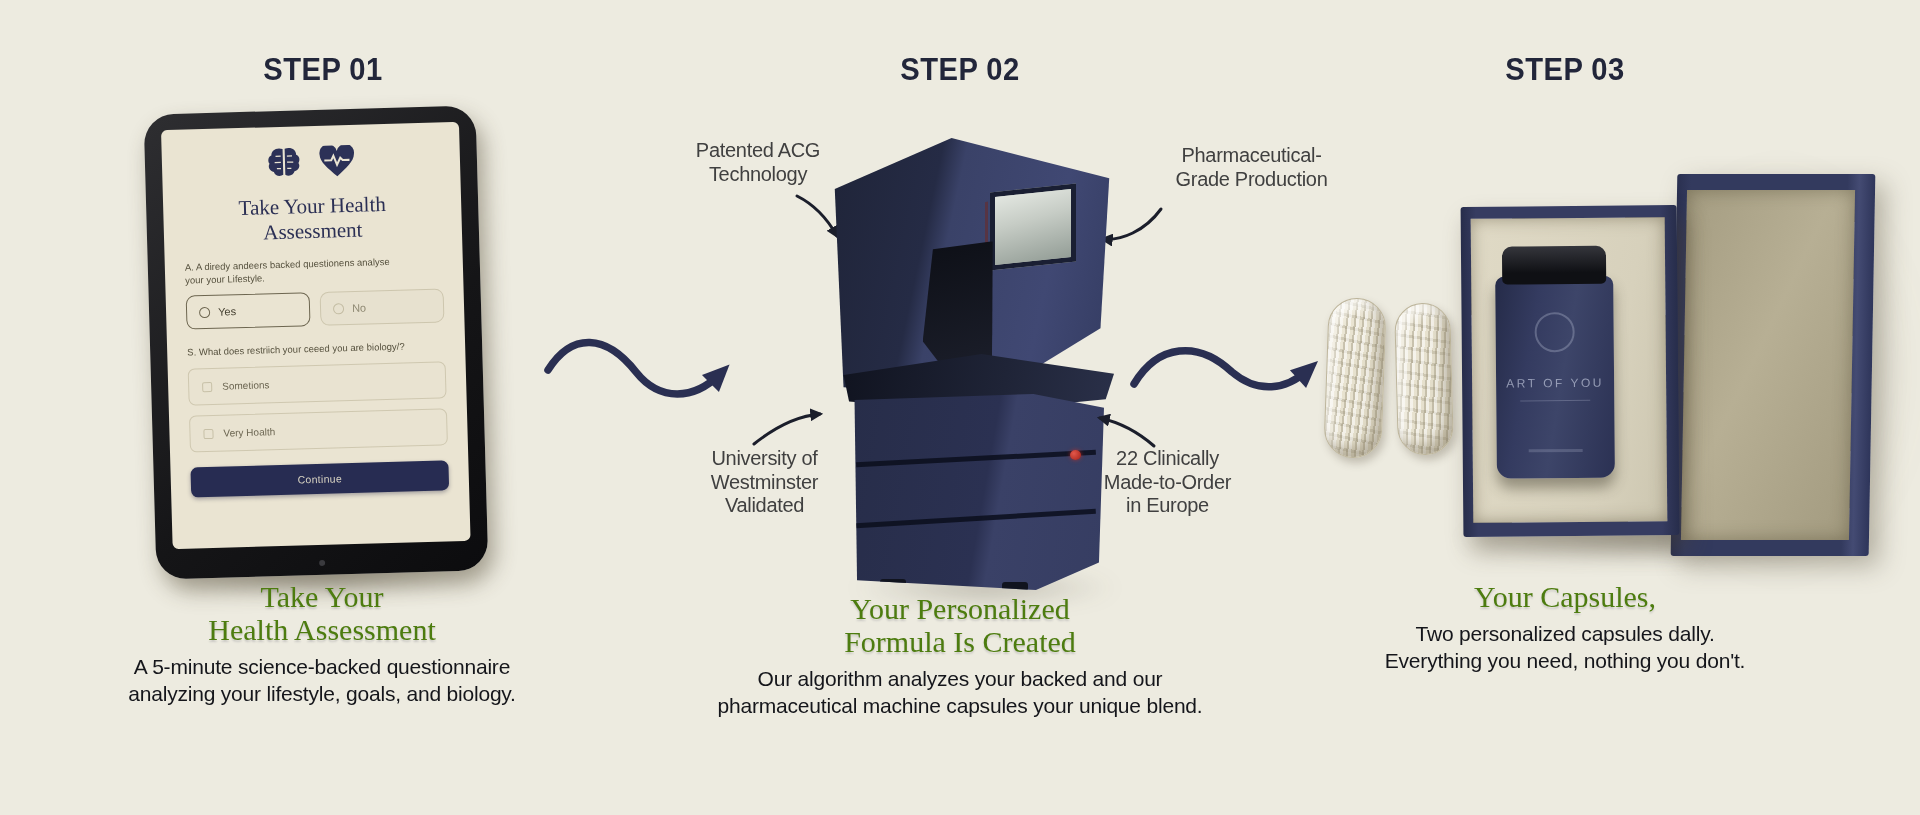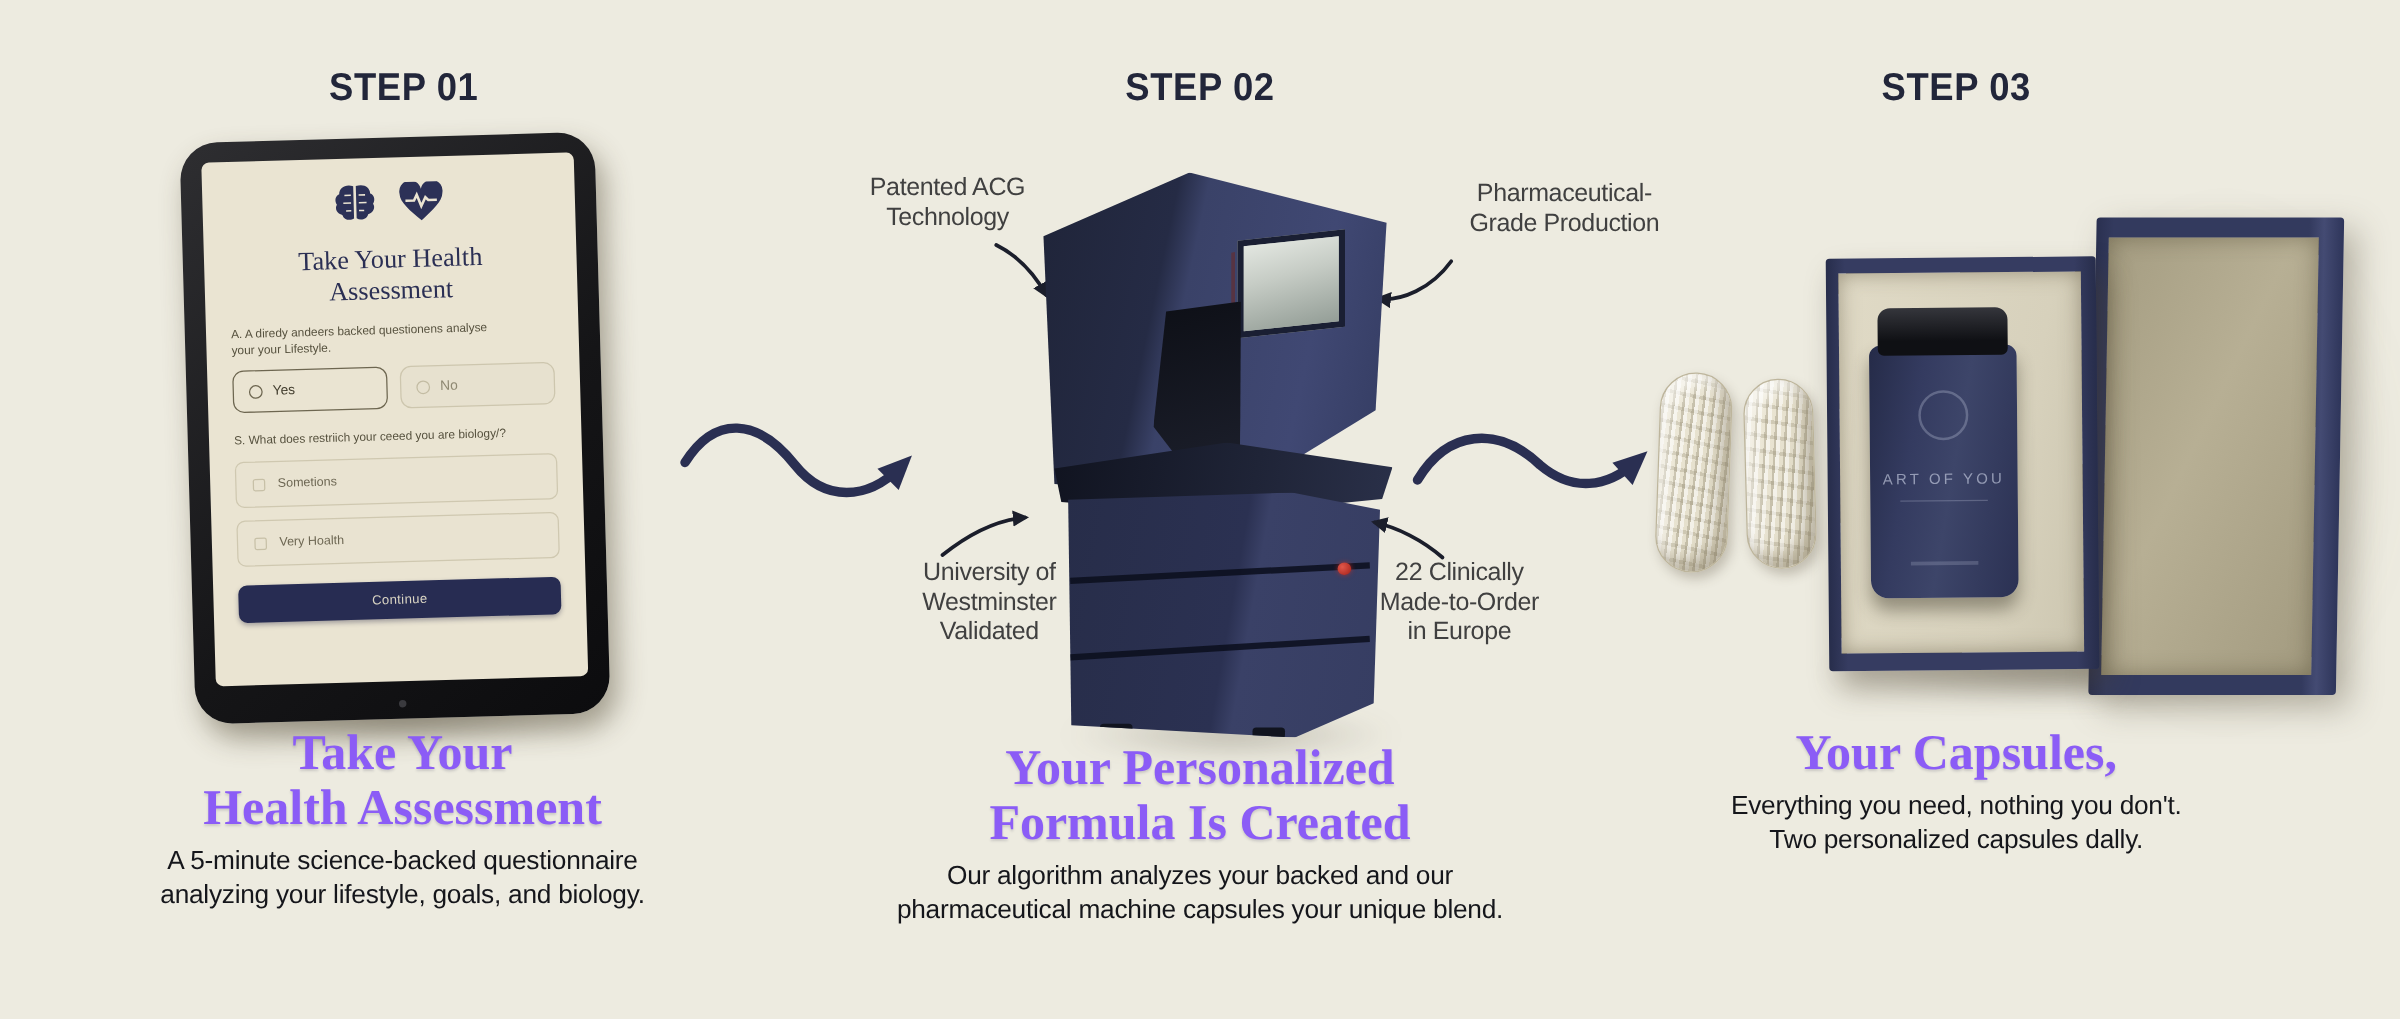--- a/index.html
+++ b/index.html
@@ -7,22 +7,22 @@
   .canvas{ position:relative; width:1920px; height:815px; overflow:hidden;
     background: radial-gradient(120% 95% at 50% 28%, #f2f0e8 0%, #ecead e 0%, #edebe0 50%, #e4e2d4 100%);
     background-color:#edebe0;}
   .shadow-blob{ position:absolute; border-radius:50%; filter:blur(10px); }
 
   
   .step-label{ position:absolute; width:300px; text-align:center;
     font-weight:bold; font-size:31px; letter-spacing:.5px; color:#22263a;
     transform:scaleX(.94); }
   .caption{ position:absolute; text-align:center; }
-  .caption .t{ font-family:"Liberation Serif", serif; font-weight:700;
-    font-size:40px; line-height:1.1; color:#8b5cf6;
+  .caption .t{ font-family:"Liberation Serif", serif; font-weight:400;
+    font-size:30px; line-height:1.1; color:#4d7c0f;
     text-shadow:0 2px 2px rgba(45,45,70,.18); }
   .caption .d{ font-size:21px; line-height:1.3; color:#15161b; letter-spacing:-.2px; margin-top:7px;}
   .caption .d div{ white-space:nowrap; }
 
   
   .anno{ position:absolute; text-align:center; font-size:20px; line-height:1.18;
     color:#404040; letter-spacing:-.3px; }
   .arrow-svg{ position:absolute; overflow:visible; }
 
   
@@ -232,21 +232,21 @@
     <div class="m-shelf"></div>
     <div class="m-pedestal">
       <div class="m-seam" style="top:62px;"></div>
       <div class="m-seam" style="top:122px; transform:rotate(-3.5deg);"></div>
       <div class="m-red"></div>
       <div class="m-foot" style="left:28px; bottom:2px;"></div>
       <div class="m-foot" style="left:150px; bottom:-1px;"></div>
     </div>
   </div>
 
-  <div class="anno" style="left:699px; top:447px; width:185px;text-align:center;">
+  <div class="anno" style="left:672px; top:447px; width:185px;text-align:center;">
     <div>University of</div>
     <div>Westminster</div>
     <div>Validated</div>
   </div>
   <svg class="arrow-svg" style="left:748px; top:404px;" width="85" height="45">
     <path d="M6,40 C26,24 48,12 72,10" fill="none" stroke="#1b1e2b" stroke-width="3" stroke-linecap="round" marker-end="url(#ah-sm)"></path>
   </svg>
 
   <div class="anno" style="left:1075px; top:447px; width:185px;">
     <div>22 Clinically</div>
@@ -295,18 +295,18 @@
       </div>
       <div class="bottle-cap"></div>
     </div>
   </div>
 
   <div class="caption" style="left:1340px; top:580px; width:450px;">
     <div class="t">
       <div>Your Capsules,</div>
     </div>
     <div class="d">
+      <div>Two personalized capsules dally.</div>
       <div>Everything you need, nothing you don't.</div>
-      <div>Two personalized capsules dally.</div>
     </div>
   </div>
 
 </div>
 
 </body></html>

